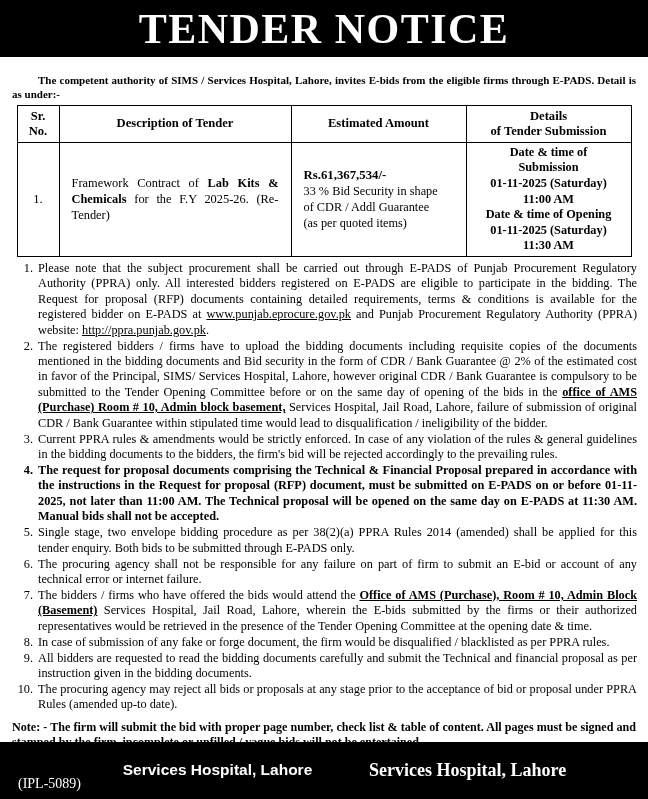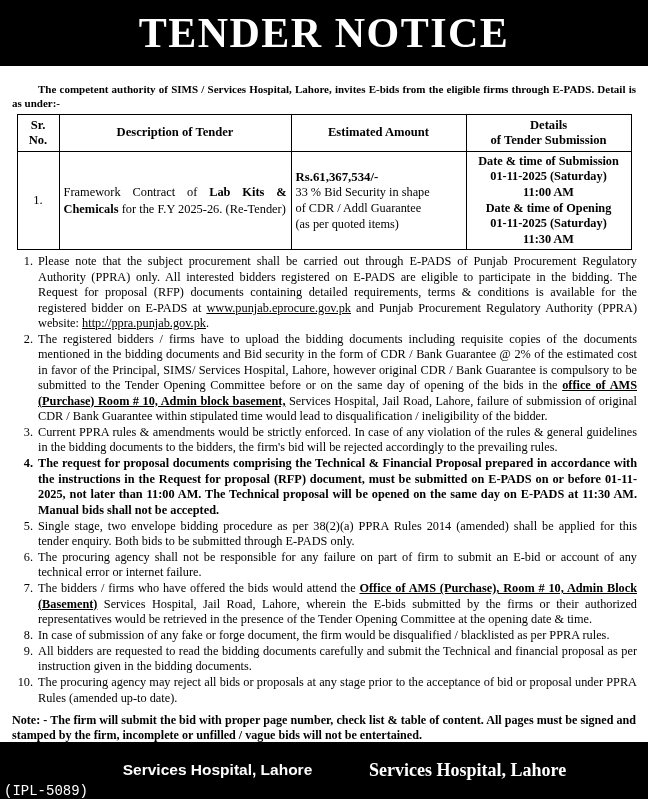--- a/index.html
+++ b/index.html
@@ -14,21 +14,21 @@
     height: 799px;
     font-family: "Liberation Serif", serif;
     color: #000000;
     overflow: hidden;
     position: relative;
   }
 
   
   .header-band {
     background: #000000;
-    height: 66px;
+    height: 57px;
     display: flex;
     align-items: center;
     justify-content: center;
     width: 100%;
   }
   .header-title {
     color: #ffffff;
     font-family: "Liberation Serif", serif;
     font-weight: bold;
     font-size: 42px;
@@ -57,21 +57,21 @@
   table.tender-table {
     width: 614px;
     border-collapse: collapse;
     margin: 0 auto;
     table-layout: fixed;
   }
   table.tender-table td,
   table.tender-table th {
     border: 1.3px solid #000000;
     vertical-align: middle;
-    padding: 2px 4px;
+    padding: 2px 12px;
   }
   .col-sr    { width: 42px; }
   .col-desc  { width: 232px; }
   .col-amt   { width: 175px; }
   .col-det   { width: 165px; }
 
   table.tender-table th {
     font-size: 12.6px;
     font-weight: bold;
     text-align: center;
@@ -150,25 +150,26 @@
     left: 0;
     bottom: 0;
     width: 100%;
     height: 57px;
     background: #000000;
     color: #ffffff;
     display: flex;
     align-items: center;
   }
   .ref-code {
-    font-family: Liberation Mono, monospace;
+    font-family: Liberation Serif, serif;
     font-size: 14px;
-    padding-left: 4px;
+    padding-left: 18px;
     width: 96px;
     align-self: flex-end;
+    margin-bottom: 7px;
     white-space: nowrap;
   }
   .sig-left {
     font-family: "Liberation Sans", sans-serif;
     font-weight: bold;
     font-size: 15.5px;
     line-height: 1.32;
     text-align: center;
     flex: 0 0 255px;
     margin-left: -6px;

